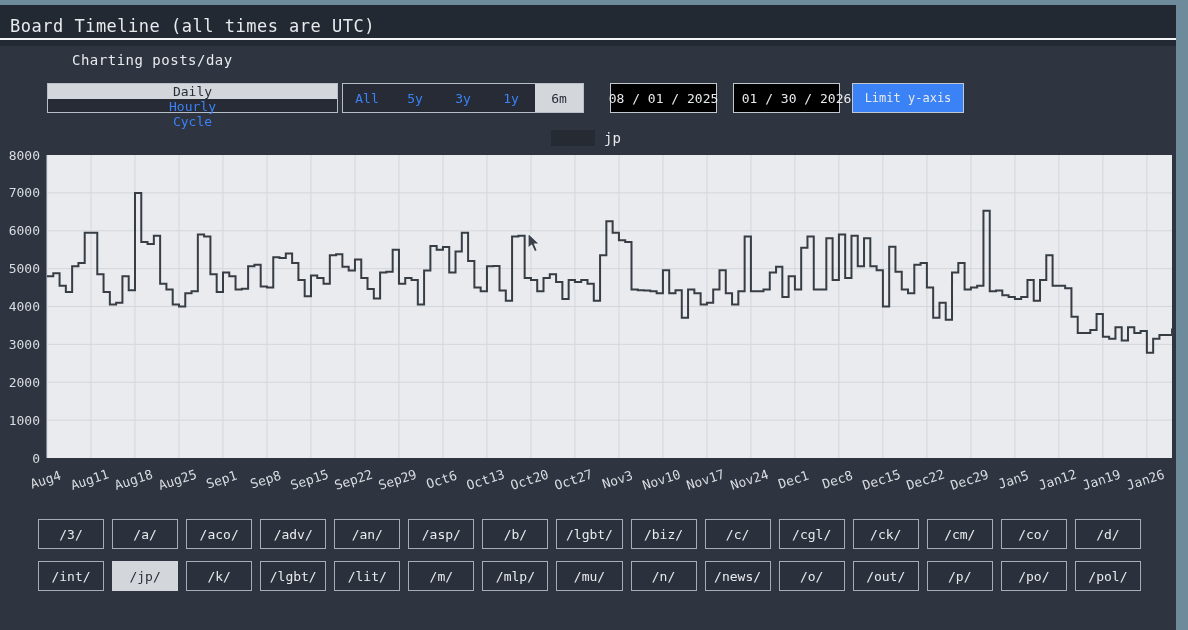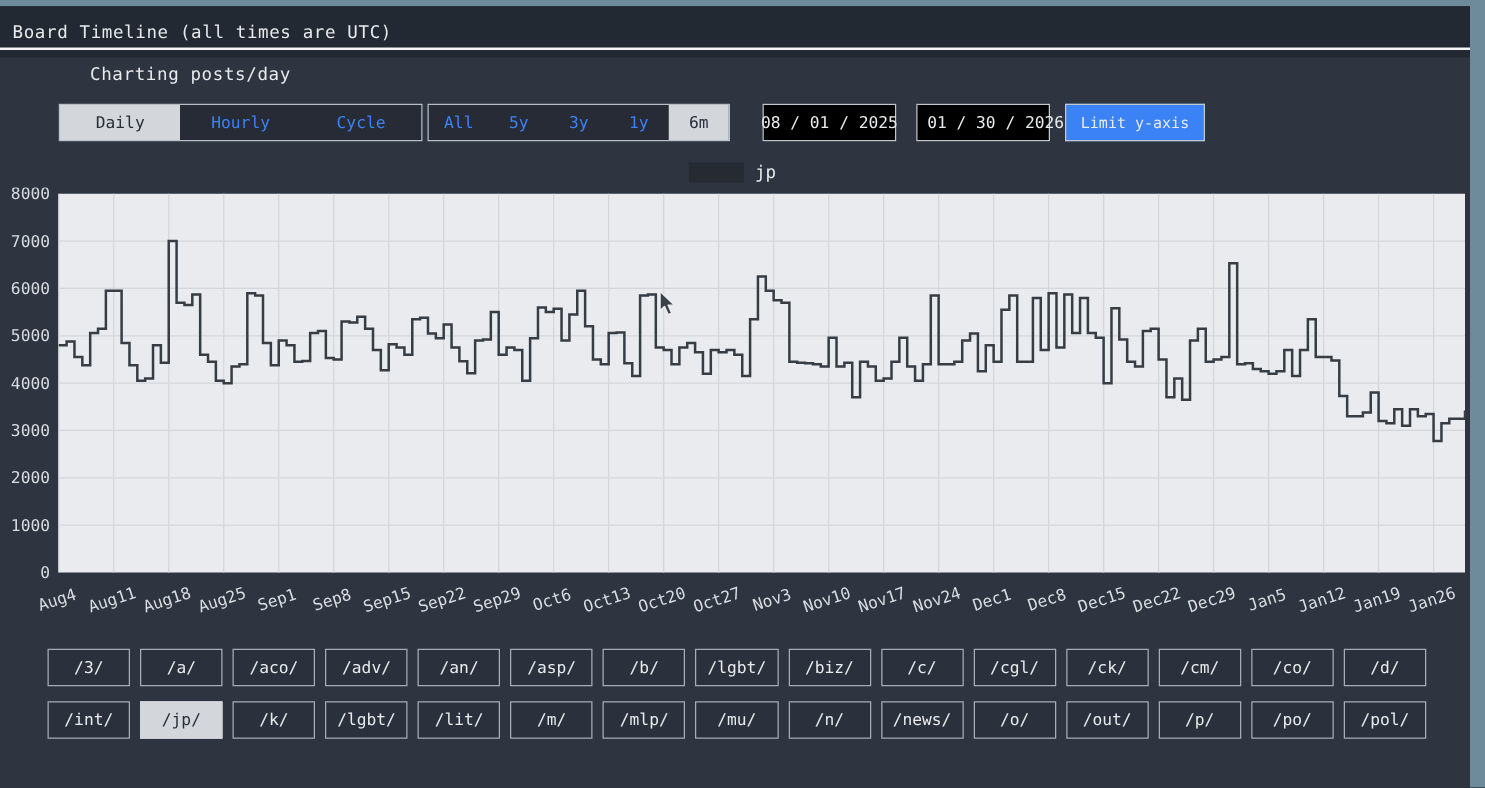--- a/index.html
+++ b/index.html
@@ -9,30 +9,30 @@
     background:#2e3440;
     font-family:"DejaVu Sans Mono","Liberation Mono",monospace;
     color:#e8eaec;
   }
   .abs { position:absolute; }
   #top-strip { left:0; top:0; width:1188px; height:5px; background:#6d8b9a; }
   #right-strip { right:0; top:0; width:12px; height:630px; background:#6d8b9a; z-index:50; }
   #titlebar {
     left:0; top:5px; width:1176px; height:41px;
     background:#232933; display:flex; align-items:center;
-    padding-left:10px; font-size:14px; letter-spacing:0.5px;
+    padding-left:10px; font-size:17px; letter-spacing:0.5px;
   }
   #title-sep { left:0; top:38px; width:1176px; height:2px; background:#f4f5f6; }
   #heading { left:52px; top:52px; font-size:14px; letter-spacing:0.5px;margin-left:20px; }
 
   .seg-group {
     top:83px; height:30px; border:1px solid #b8bec6;
     background:#262b35; display:flex; align-items:stretch;
   }
-  #mode-group { left:47px; width:291px; }
+  #mode-group { left:47px; width:291px;flex-direction:column; }
   #range-group { left:342px; width:242px; }
   .seg {
     flex:1; display:flex; align-items:center; justify-content:center;
     font-size:13px; color:#3b82f6; cursor:default; white-space:nowrap;
   }
   .seg.selected { background:#d3d6db; color:#272e38; }
 
   .date-box {
     top:83px; height:30px; width:107px;
     border:1px solid #c3c8cf; background:#000000;

